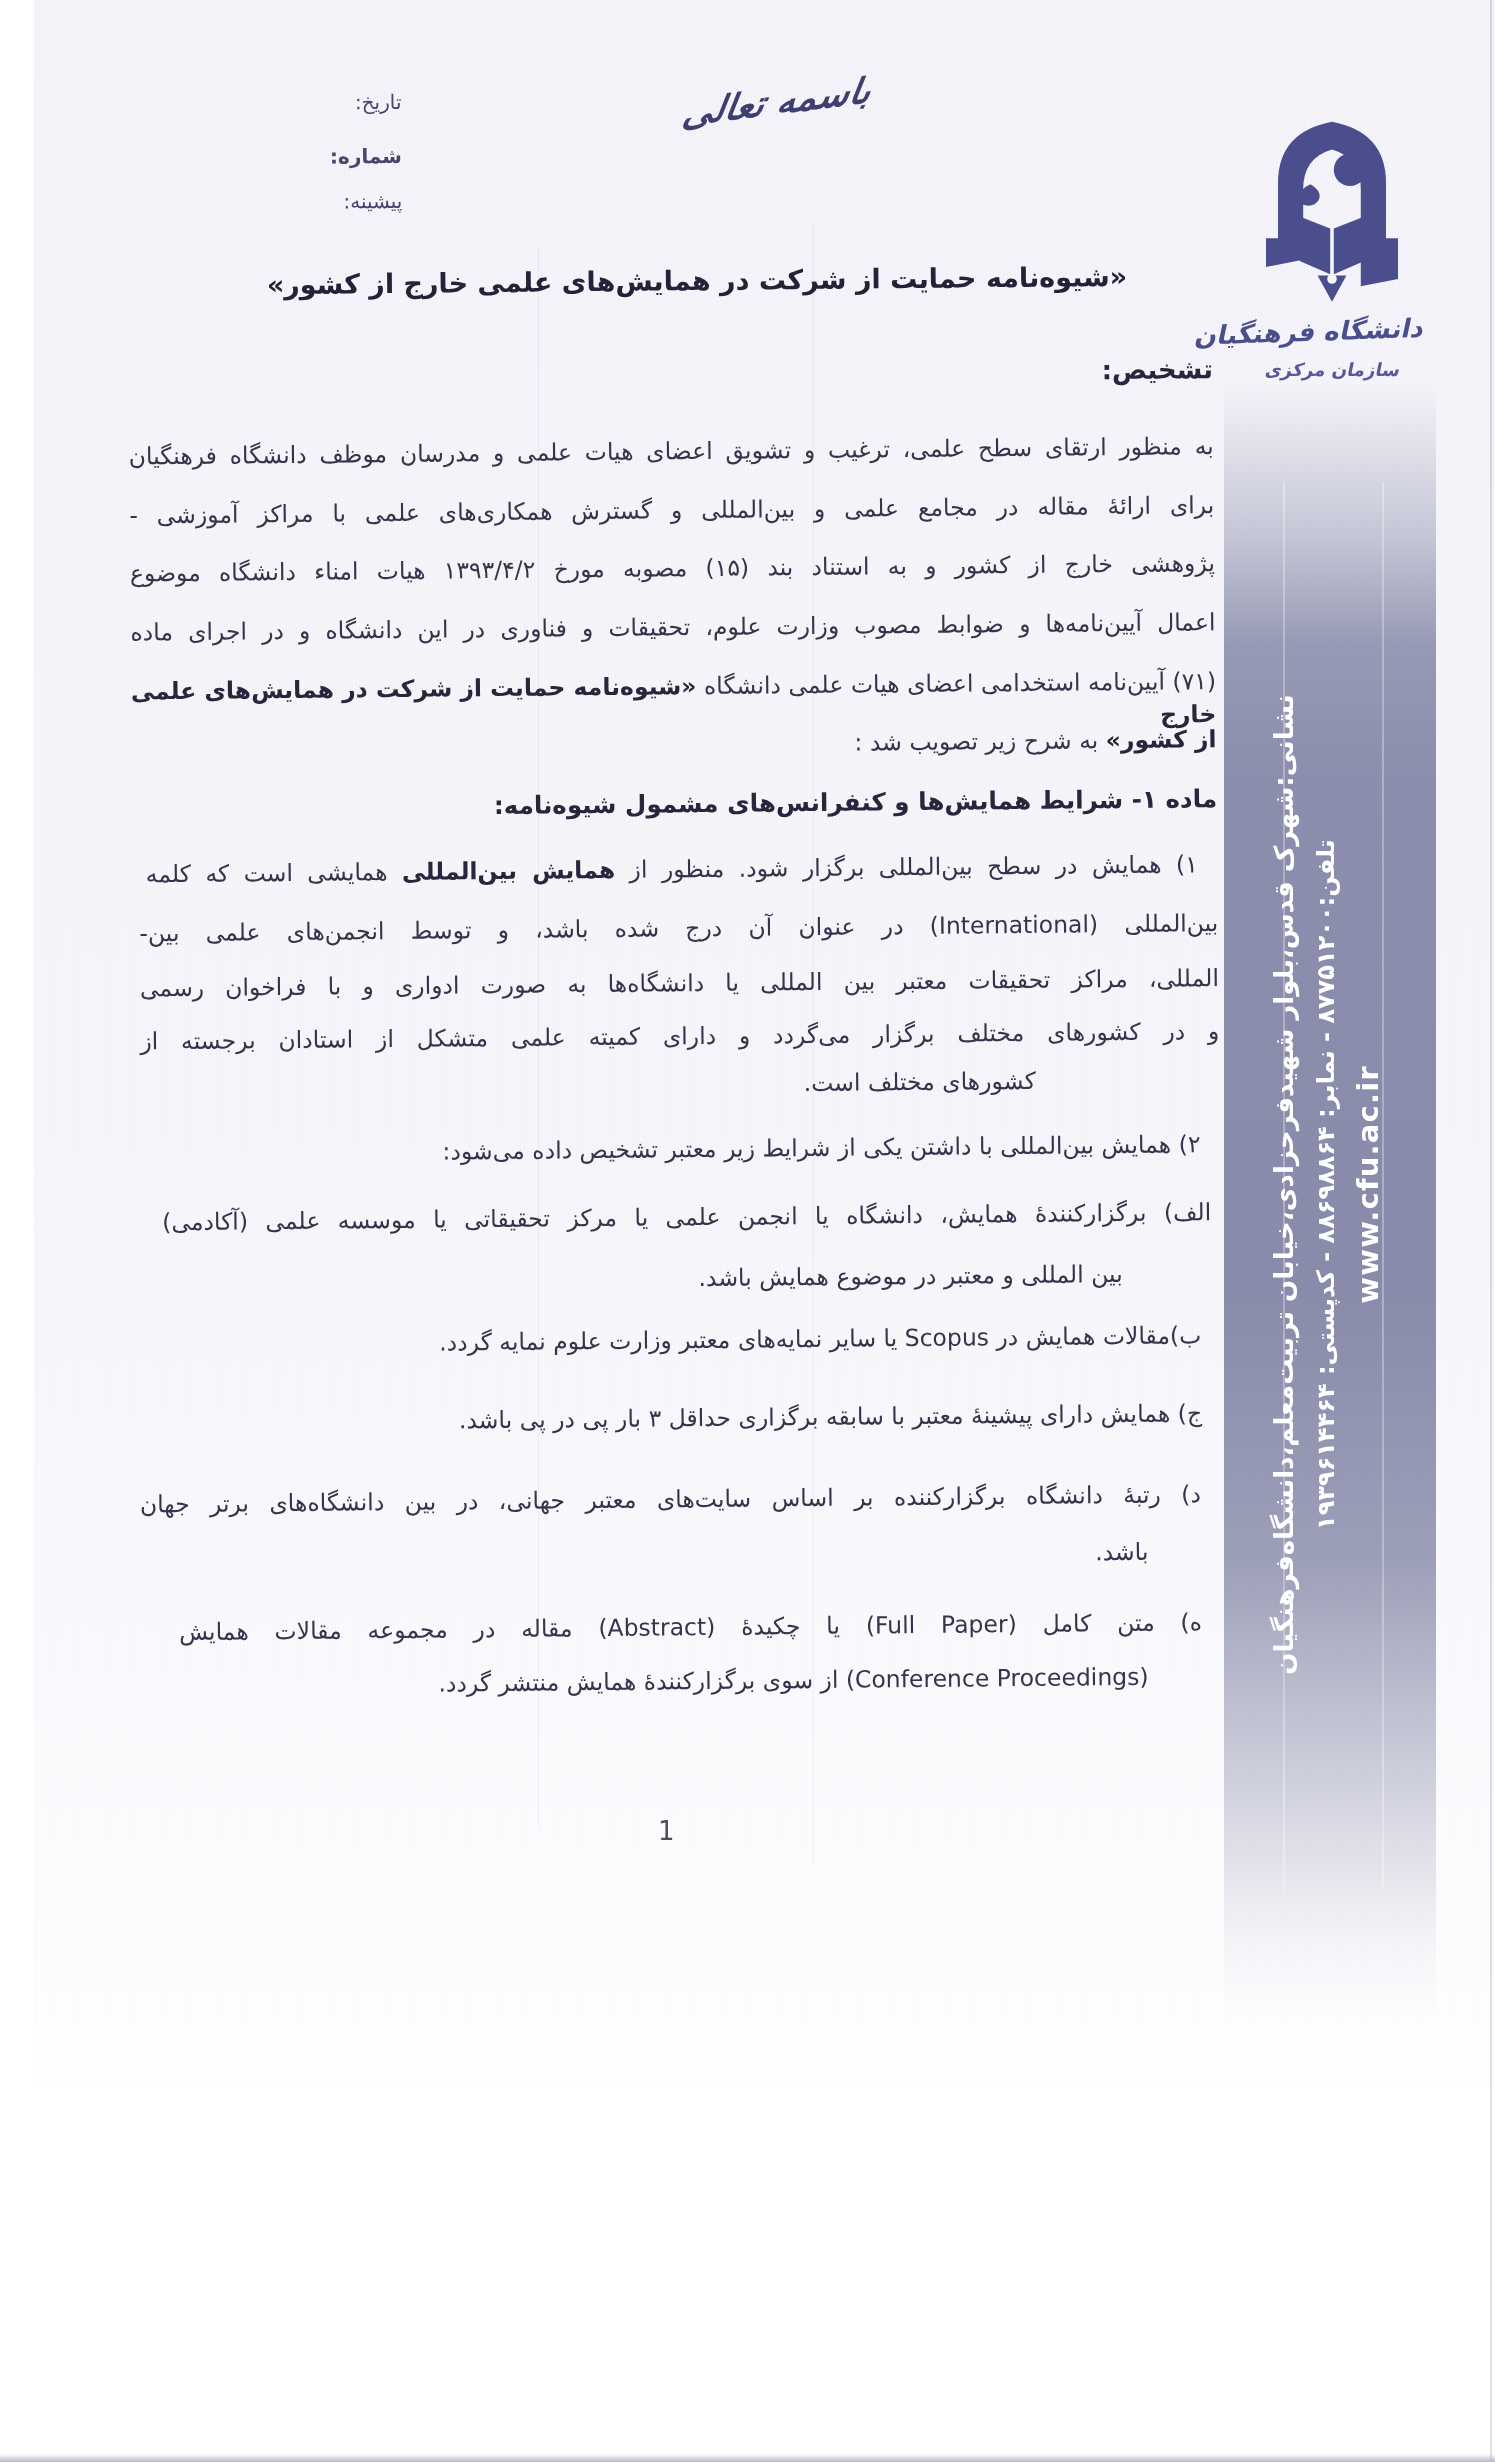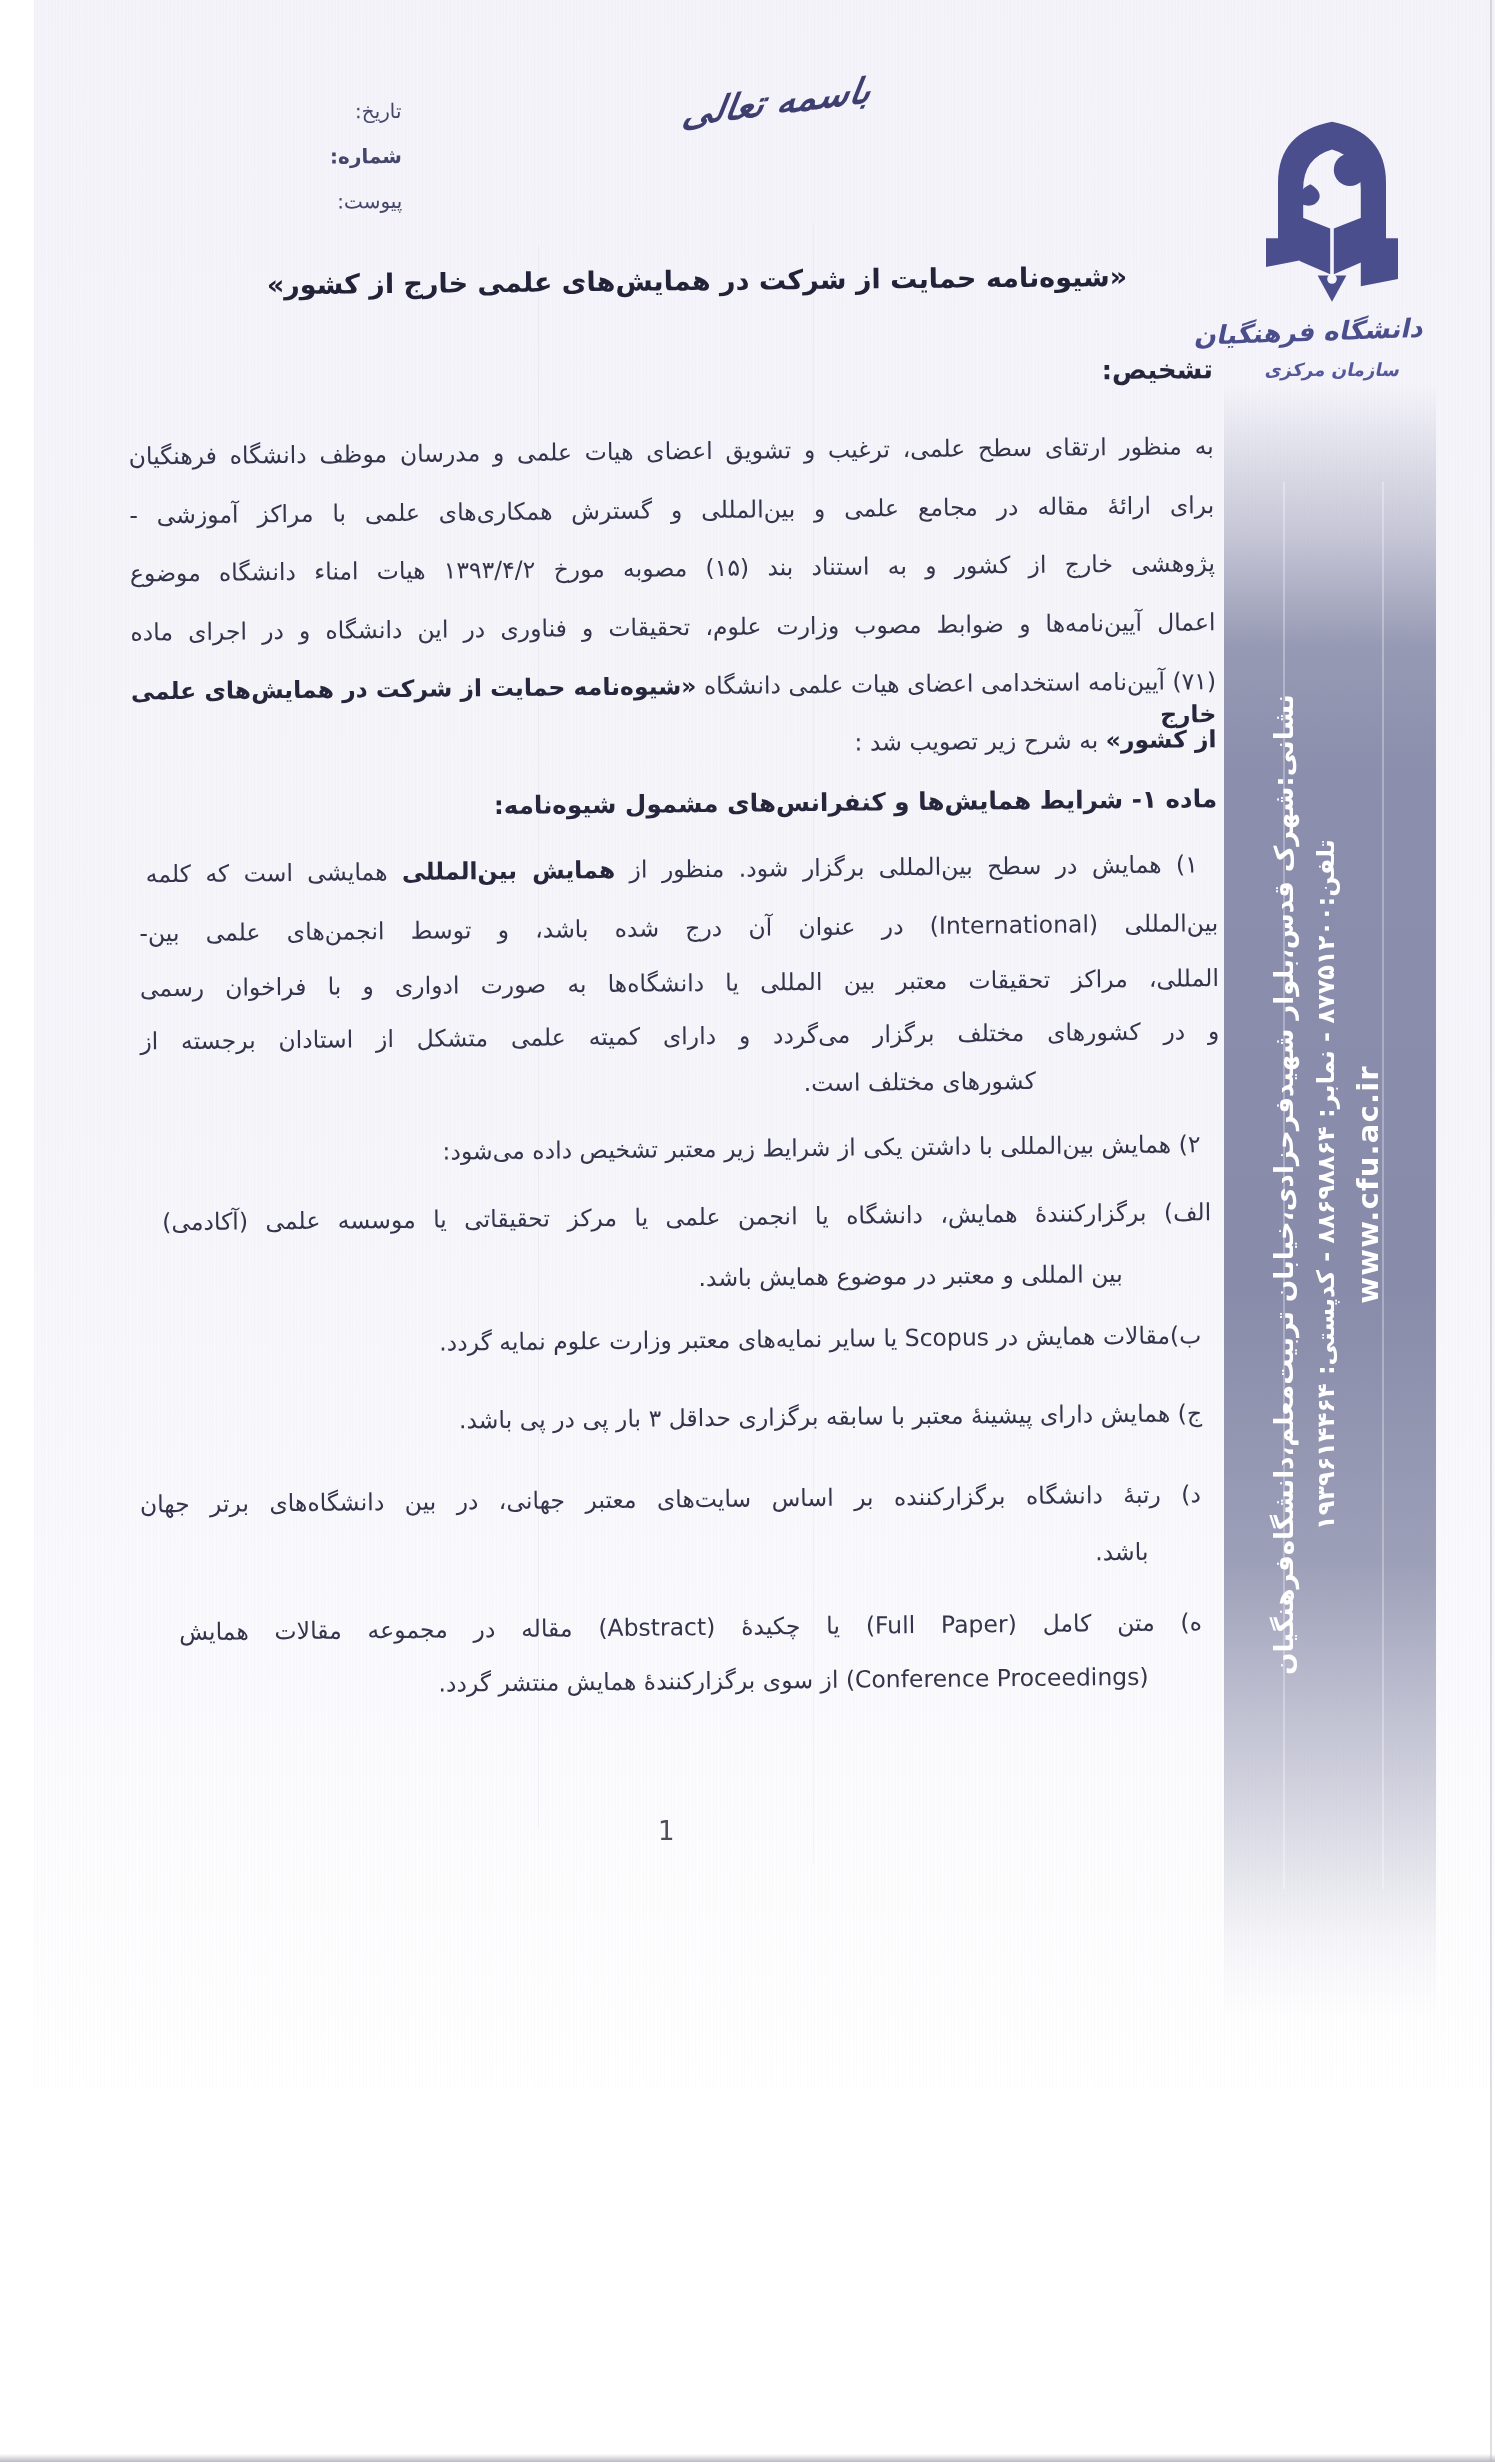--- a/index.html
+++ b/index.html
@@ -97,23 +97,23 @@
         <path d="M116,294 L164,294 L140,338 Z"></path>
       </g>
       <circle cx="140" cy="300" r="8" fill="#f6f5fa"></circle>
     </svg>
     <div id="logo-name">دانشگاه فرهنگیان</div>
     <div id="logo-sub">سازمان مرکزی</div>
   </div>
 
   <div id="doc-skew">
 
-    <div class="hdr-label" style="right:1085px;top:96px;text-align:center;">تاریخ:</div>
+    <div class="hdr-label" style="right:1085px;top:87px;text-align:center;">تاریخ:</div>
     <div class="hdr-label" style="right:1085px;top:141px;font-weight:bold;">شماره:</div>
-    <div class="hdr-label" style="right:1085px;top:186px;">پیوست:</div>
+    <div class="hdr-label" style="right:1085px;top:186px;">پیشینه:</div>
     <div id="besmele">باسمه تعالی</div>
 
     <div id="doc-title">«شیوه‌نامه حمایت از شرکت در همایش‌های علمی خارج از کشور»</div>
     <div id="intro-heading">تشخیص:</div>
 
     <div class="tline just" style="right:276px;top:435px;width:1085px;">به منظور ارتقای سطح علمی، ترغیب و تشویق اعضای هیات علمی و مدرسان موظف دانشگاه فرهنگیان</div>
     <div class="tline just" style="right:276px;top:494px;width:1085px;">برای ارائهٔ مقاله در مجامع علمی و بین‌المللی و گسترش همکاری‌های علمی با مراکز آموزشی -</div>
     <div class="tline just" style="right:276px;top:552px;width:1085px;">پژوهشی خارج از کشور و به استناد بند (۱۵) مصوبه مورخ ۱۳۹۳/۴/۲ هیات امناء دانشگاه موضوع</div>
     <div class="tline just" style="right:276px;top:611px;width:1085px;">اعمال آیین‌نامه‌ها و ضوابط مصوب وزارت علوم، تحقیقات و فناوری در این دانشگاه و در اجرای ماده</div>
     <div class="tline just" style="right:276px;top:670px;width:1085px;"><span>(۷۱) آیین‌نامه استخدامی اعضای هیات علمی دانشگاه </span><span class="b">«شیوه‌نامه حمایت از شرکت در همایش‌های علمی خارج</span></div>

